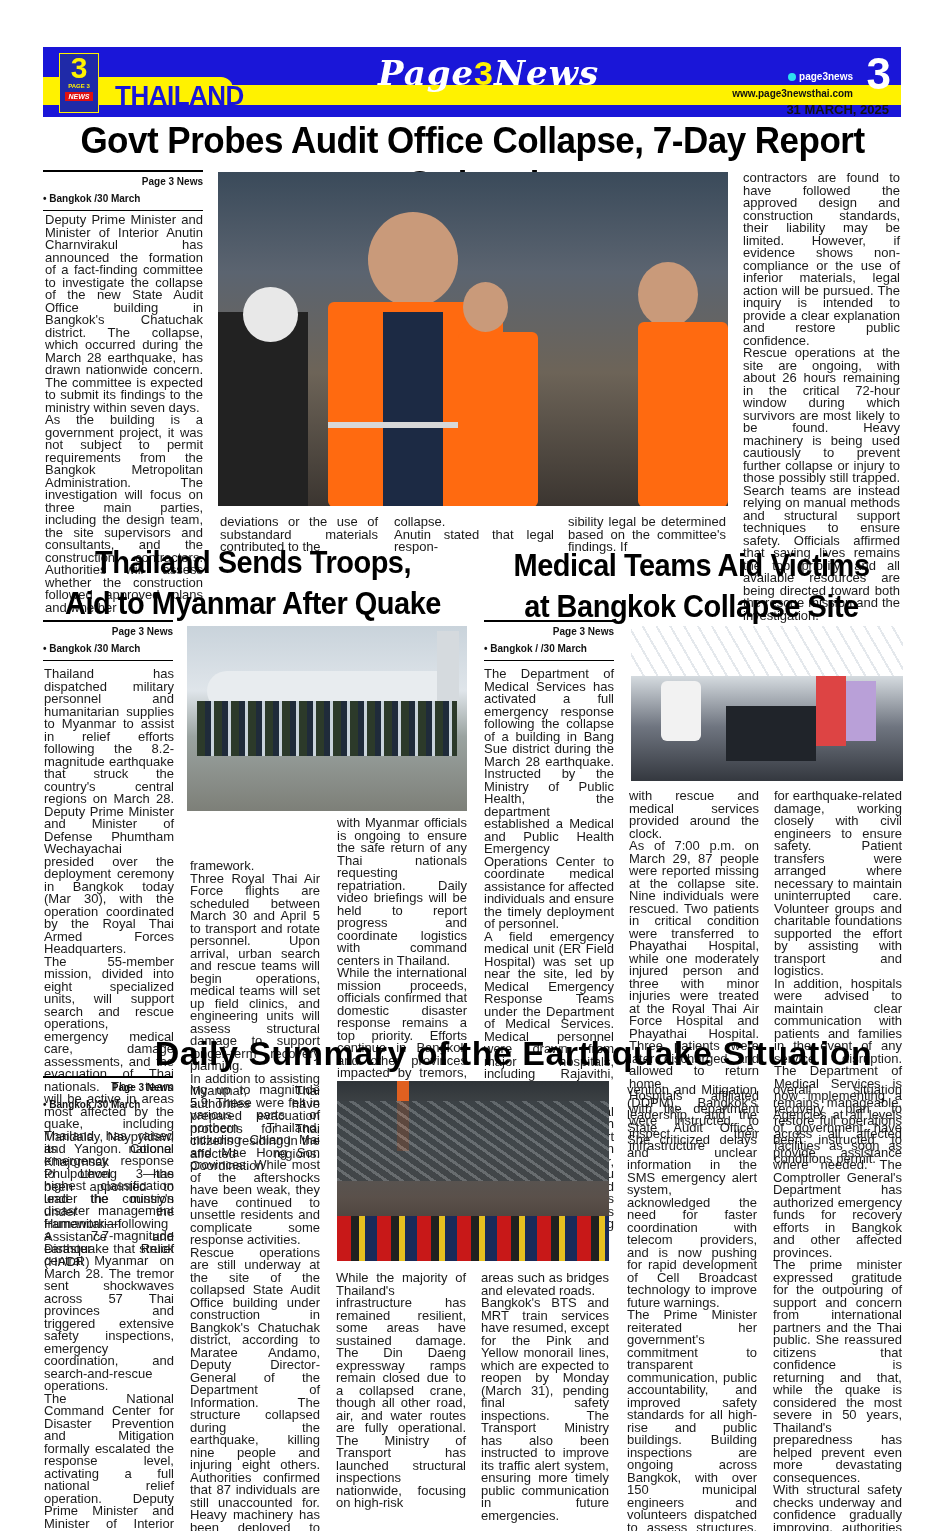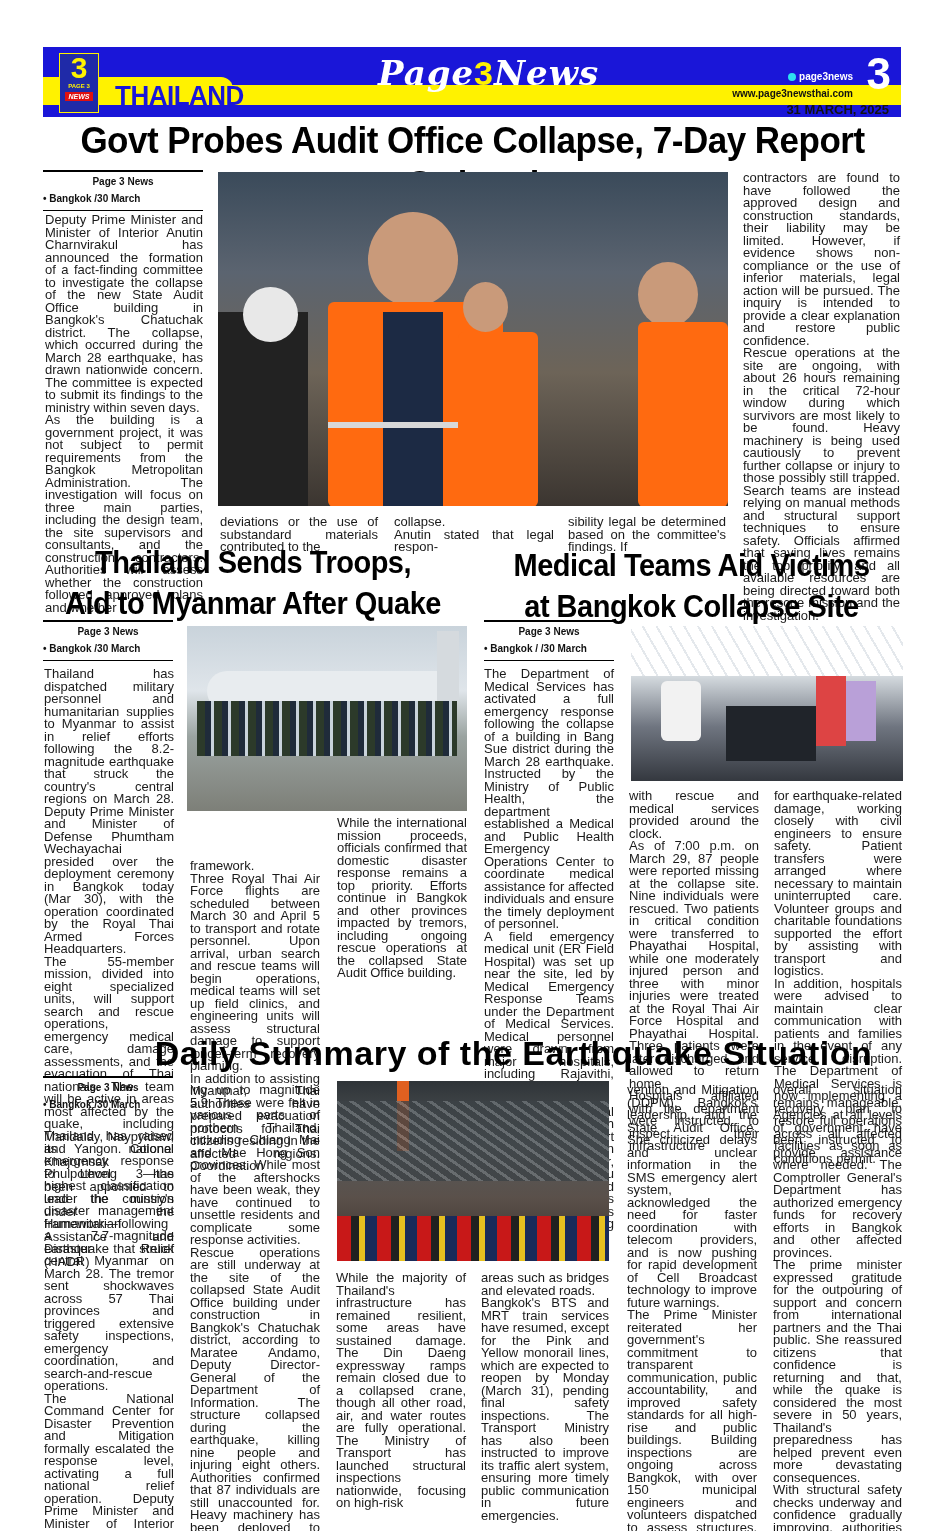--- a/index.html
+++ b/index.html
@@ -23,21 +23,21 @@
   .mdate { position: absolute; right: 12px; top: 55px; font-size: 13px; font-weight: bold; color: #111; z-index: 2; }
 
   .headline { position: absolute; font-weight: bold; color: #000; text-align: center; letter-spacing: -0.5px; }
   .h1 { left: 40px; top: 122px; width: 865px; font-size: 35px; transform: scaleY(1.08); }
   .h2 { left: 43px; top: 545px; width: 420px; font-size: 29px; line-height: 38px; transform: scaleY(1.08); }
   .h3 { left: 484px; top: 548px; width: 415px; font-size: 29px; line-height: 38px; transform: scaleY(1.08); }
   .h4 { left: 40px; top: 1034px; width: 865px; font-family: Liberation Sans, sans-serif; font-size: 34px; font-weight: 900; letter-spacing: 0.5px; margin-left: 41px; }
 
   .byline { position: absolute; width: 160px; font-size: 10px; font-weight: bold; }
   .byline .rule-top { border-top: 2px solid #000; height: 0; margin-bottom: 4px; }
-  .byline .src { text-align: center; margin-bottom: 6px; }
+  .byline .src { text-align: right; margin-bottom: 6px; }
   .byline .loc { margin-bottom: 6px; }
   .byline .rule-bot { border-top: 1.5px solid #000; }
 
   .col { position: absolute; font-size: 13px; line-height: 12.5px; text-align: justify; color: #1a1a1a; hyphens: manual; }
   .col p { margin: 0; }
 
   .photo { position: absolute; overflow: hidden; }
   .ph1 { left: 218px; top: 172px; width: 510px; height: 334px; background: linear-gradient(180deg,#3a4a5a 0%,#5b6470 30%,#6d6458 60%,#3b3530 100%); }
   .ph2 { left: 187px; top: 626px; width: 280px; height: 185px; background: linear-gradient(180deg,#c9d3db 0%,#dfe5ea 35%,#9aa3a0 60%,#7d7f78 100%); }
   .ph3 { left: 631px; top: 626px; width: 272px; height: 155px; background: linear-gradient(180deg,#f4f6f8 0%,#dce2e6 30%,#6f7580 65%,#34383f 100%); }
@@ -124,20 +124,21 @@
   <div style="position:absolute;left:20px;top:45px;width:250px;height:40px;background:#e8ecef;border-radius:20px;"></div>
   <div style="position:absolute;left:250px;top:5px;width:22px;height:70px;background:#d5dade;"></div>
   <div style="position:absolute;left:10px;top:75px;width:260px;height:55px;background:repeating-linear-gradient(90deg,#2c3a2a 0 8px,#1f2b3a 8px 14px,#c9d3db 14px 17px);"></div>
 </div>
 <div class="col" style="left:190px; top:860px; width:130px;">
   <p>framework.</p>
     <p>Three Royal Thai Air Force flights are scheduled between March 30 and April 5 to transport and rotate personnel. Upon arrival, urban search and rescue teams will begin operations, medical teams will set up field clinics, and engineering units will assess structural damage to support longer-term recovery planning.</p>
     <p>In addition to assisting Myanmar, Thai authorities have prepared evacuation protocols for Thai citizens residing in the affected regions. Coordination</p>
 </div>
 <div class="col" style="left:337px; top:817px; width:130px;">
+  <p>with Myanmar officials is ongoing to ensure the safe return of any Thai nationals requesting repatriation. Daily video briefings will be held to report progress and coordinate logistics with command centers in Thailand.</p>
     <p>While the international mission proceeds, officials confirmed that domestic disaster response remains a top priority. Efforts continue in Bangkok and other provinces impacted by tremors, including ongoing rescue operations at the collapsed State Audit Office building.</p>
 </div>
 
 <div class="headline h3">
   <div>Medical Teams Aid Victims</div>
   <div>at Bangkok Collapse Site</div>
 </div>
 <div class="byline" style="left:484px; top:620px; width:130px;">
   <div class="rule-top"></div>
   <div class="src">Page 3 News</div>

